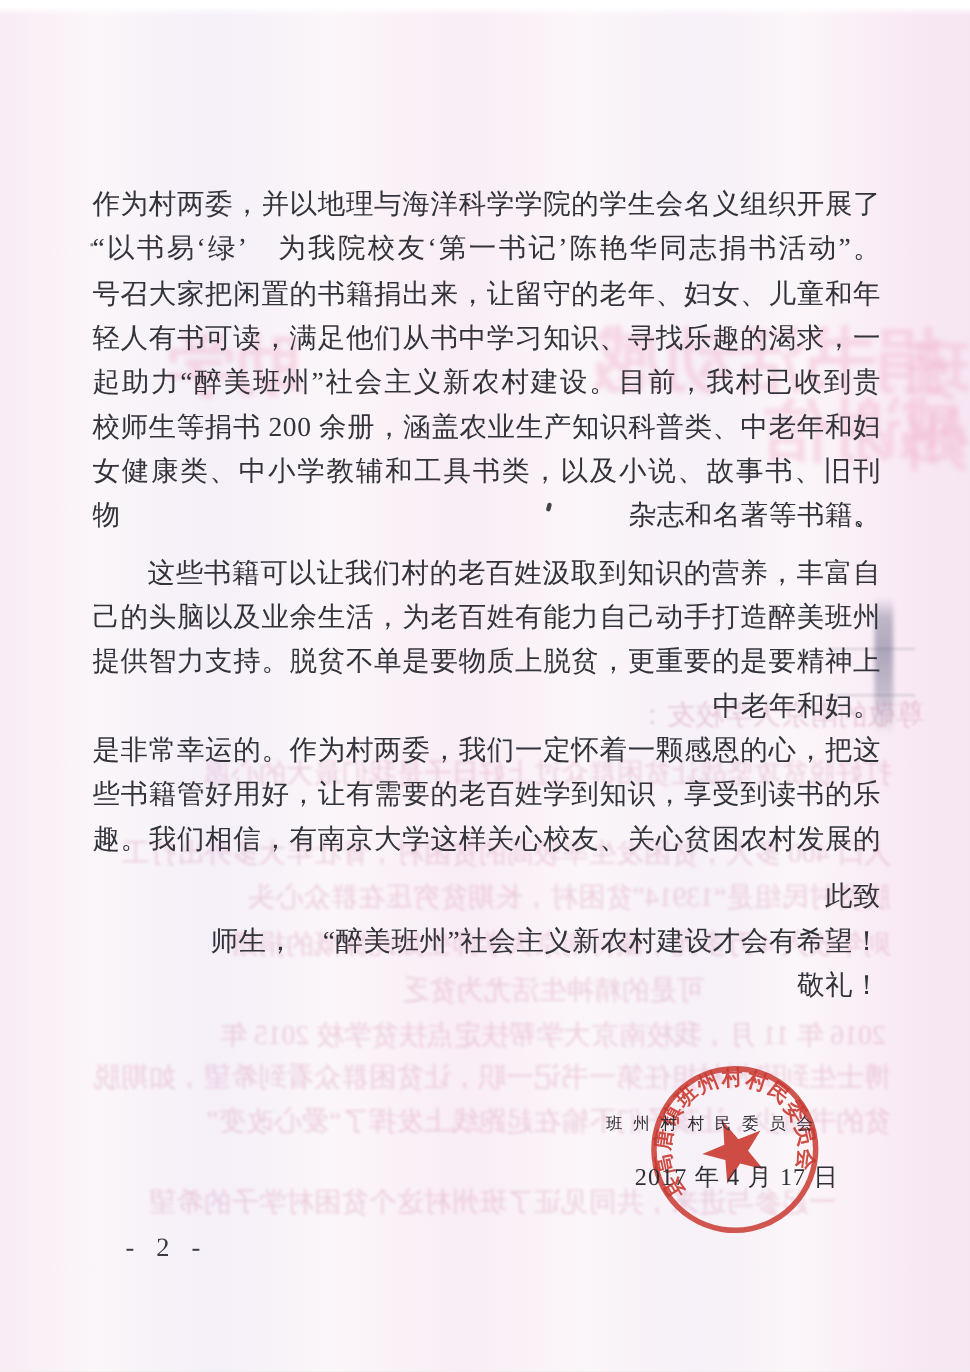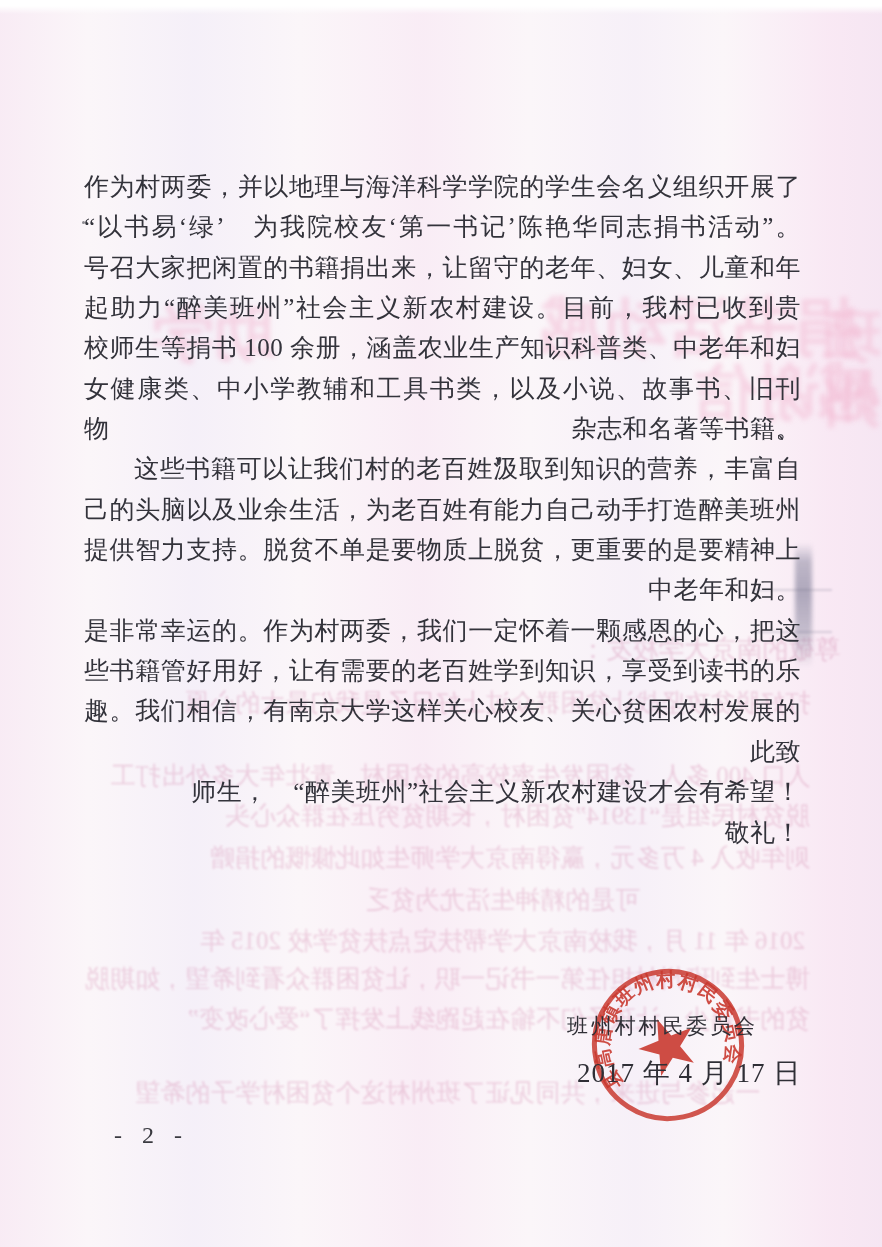--- a/index.html
+++ b/index.html
@@ -14,25 +14,25 @@
         rgba(246,221,240,.38) 48%, rgba(255,255,255,0) 60%,
         rgba(236,226,246,.30) 72%, rgba(255,255,255,0) 82%,
         rgba(246,216,238,.45) 94%, rgba(240,214,236,.5) 100%);
     font-family:"Liberation Serif","DejaVu Serif",serif;
   }
   
   .body-text{position:absolute;left:84px;top:167px;width:717px;z-index:3;color:#33333b;}
   .line{font-size:25px;line-height:40.35px;height:40.35px;letter-spacing:.5px;white-space:normal;}
   .line.full{text-align:justify;text-align-last:justify;}
   .line.end{text-align:right;}
-  .line.indent{text-indent:2em;}
+  .line.indent{text-indent:2em;margin-top:12px;}
   
-  .closing-sign{position:absolute;left:567px;top:1012px;width:188px;font-size:21px;color:#2f2f36;
+  .closing-sign{position:absolute;left:551px;top:1012px;width:188px;font-size:15px;color:#2f2f36;
     text-align:justify;text-align-last:justify;z-index:6;}
-  .closing-date{position:absolute;left:577px;top:1055px;width:190px;font-size:27px;color:#2f2f36;
+  .closing-date{position:absolute;left:577px;top:1055px;width:190px;font-size:22px;color:#2f2f36;
     letter-spacing:1px;z-index:6;white-space:nowrap;}
   .page-number{position:absolute;left:114px;top:1122px;font-size:24px;letter-spacing:7px;
     color:#3a3a40;z-index:3;white-space:nowrap;}
   
   .seal{position:absolute;left:586px;top:963px;z-index:5;filter:blur(.4px);}
   
   .bleed-title{position:absolute;transform:scaleX(-1);color:#f3bcd4;opacity:.55;filter:blur(2.6px);
     font-weight:bold;white-space:nowrap;overflow:hidden;z-index:1;line-height:1.1;}
   .bleed-line{position:absolute;transform:scaleX(-1);color:#dda3c0;opacity:.48;filter:blur(1.3px);
     font-size:25px;white-space:nowrap;overflow:hidden;z-index:1;}
@@ -70,22 +70,23 @@
   <div class="smudge-v"></div>
   <div class="smudge-h" style="left:752px;top:589px;width:80px;"></div>
   <div class="smudge-h" style="left:752px;top:631px;width:80px;"></div>
   <div class="speck" style="left:497px;top:457px;width:4px;height:8px;transform:rotate(14deg);"></div>
   <div class="speck" style="left:82px;top:221px;width:3px;height:3px;opacity:.6;"></div>
 
   <div class="body-text">
     <div class="line full">作为村两委，并以地理与海洋科学学院的学生会名义组织开展了</div>
     <div class="line full">“以书易‘绿’　为我院校友‘第一书记’陈艳华同志捐书活动”。</div>
     <div class="line full">号召大家把闲置的书籍捐出来，让留守的老年、妇女、儿童和年</div>
+    <div class="line full">轻人有书可读，满足他们从书中学习知识、寻找乐趣的渴求，一</div>
     <div class="line full">起助力“醉美班州”社会主义新农村建设。目前，我村已收到贵</div>
-    <div class="line full">校师生等捐书 100 余册，涵盖农业生产知识科普类、中老年和妇</div>
+    <div class="line full">校师生等捐书 200 余册，涵盖农业生产知识科普类、中老年和妇</div>
     <div class="line full">女健康类、中小学教辅和工具书类，以及小说、故事书、旧刊物、</div>
     <div class="line end">杂志和名著等书籍。</div>
     <div class="line full indent">这些书籍可以让我们村的老百姓汲取到知识的营养，丰富自</div>
     <div class="line full">己的头脑以及业余生活，为老百姓有能力自己动手打造醉美班州</div>
     <div class="line full">提供智力支持。脱贫不单是要物质上脱贫，更重要的是要精神上</div>
     <div class="line end">中老年和妇。</div>
     <div class="line full">是非常幸运的。作为村两委，我们一定怀着一颗感恩的心，把这</div>
     <div class="line full">些书籍管好用好，让有需要的老百姓学到知识，享受到读书的乐</div>
     <div class="line full">趣。我们相信，有南京大学这样关心校友、关心贫困农村发展的</div>
     <div class="line end indent">此致</div>

